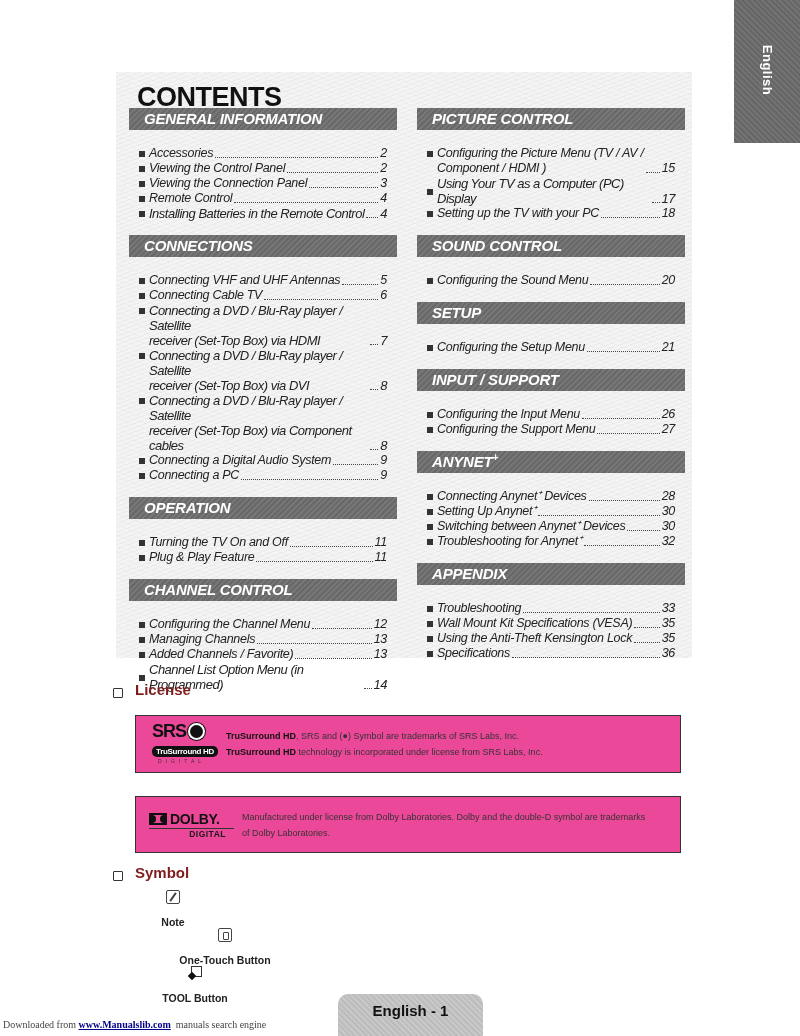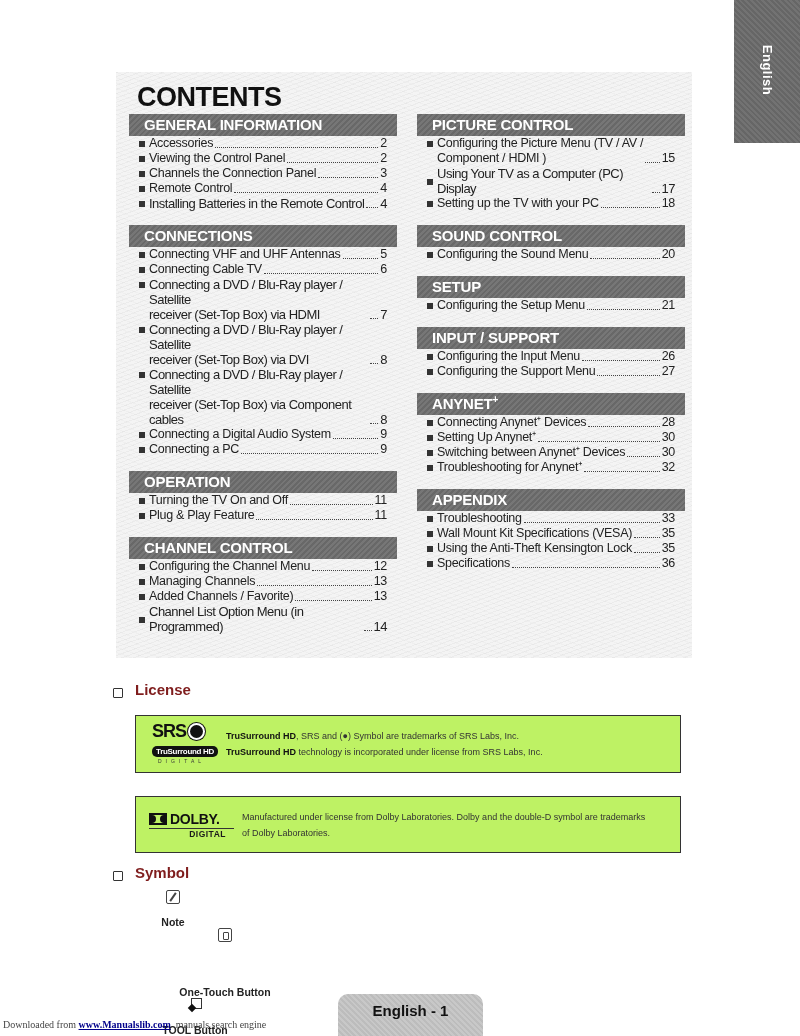--- a/index.html
+++ b/index.html
@@ -21,53 +21,53 @@
       position: absolute; left: 116px; top: 72px; width: 576px; height: 586px;
       background: #f4f4f4;
       background-image:
         repeating-linear-gradient(160deg, rgba(0,0,0,0.035) 0 1px, transparent 1px 4px),
         repeating-linear-gradient(20deg, rgba(0,0,0,0.02) 0 1px, transparent 1px 5px);
     }
     .contents-title {
       position: absolute; left: 21px; top: 10px;
       font-size: 27px; font-weight: bold; color: #111; letter-spacing: -0.5px;
     }
-    .col { position: absolute; top: 42px; width: 268px; }
+    .col { position: absolute; top: 36px; width: 268px; font-style: italic; }
     .col.left { left: 13px; }
     .col.right { left: 301px; }
 
     .section { margin-bottom: 14px; }
     .section-header {
       height: 22px; background: #6e6e6e;
       background-image: repeating-linear-gradient(135deg, rgba(255,255,255,0.06) 0 2px, rgba(0,0,0,0.06) 2px 4px);
       color: #ffffff; font-weight: bold; font-size: 15px; line-height: 22px; padding-left: 15px;
       letter-spacing: -0.2px;
     }
     .section-header sup { font-size: 10px; vertical-align: 6px; line-height: 0; }
-    .items { padding: 0 10px 0 10px; list-style: none; }
+    .items { padding: 16px 10px 0 10px; list-style: none; }
     .item {
       display: flex; align-items: flex-end; font-size: 12.5px; line-height: 15px; color: #222;
       letter-spacing: -0.3px;
     }
     .item .bullet { width: 6px; height: 6px; background: #333; margin-right: 4px; flex: 0 0 6px; align-self: center; margin-top: 1px; }
     .item.multi .bullet { align-self: flex-start; margin-top: 5px; }
     .item .text { flex: 0 1 auto; }
     .item .dots { flex: 1 1 auto; border-bottom: 1px dotted #444; margin: 0 2px 3px 2px; min-width: 8px; }
     .item .page { flex: 0 0 auto; }
     .item .text .l2 { display: block; }
     .item.condensed { font-size: 13px; letter-spacing: -0.5px; }
 
     .sub-heading {
       position: absolute; left: 113px; font-size: 15px; font-weight: bold; color: #7f1d1d;
       display: flex; align-items: flex-end;
     }
     .sub-heading .checkbox { width: 10px; height: 10px; border: 1.5px solid #333; border-radius: 1px; margin-right: 12px; }
 
     .license-box {
-      position: absolute; left: 135px; width: 546px; border: 1.5px solid #333; background: #bef264;
+      position: absolute; left: 135px; width: 546px; border: 1.5px solid #333; background: #ec4899;
       display: flex; align-items: center;
     }
     .license-box .text { font-size: 9px; color: #333; line-height: 16px; }
     .license-box .text b { font-weight: bold; color: #111; }
 
     .srs-logo { width: 90px; padding-left: 16px; }
     .srs-top { font-size: 18px; font-weight: 900; color: #111; letter-spacing: -1px; line-height: 17px; }
     .srs-top .circ { display: inline-block; width: 13px; height: 13px; border-radius: 50%; background: #111; vertical-align: -1px; margin-left: 4px; box-shadow: 0 0 0 2px #fff, 0 0 0 3px #111; }
     .srs-pill { display: inline-block; background: #111; color: #fff; font-size: 8px; font-weight: bold; border-radius: 5px; padding: 0 4px; line-height: 11px; letter-spacing: -0.3px; }
     .srs-digital { font-size: 5px; letter-spacing: 4px; color: #333; padding-left: 6px; line-height: 7px; }
@@ -121,21 +121,21 @@
             <span class="page">2</span>
           </li>
           <li class="item">
             <span class="bullet"></span>
             <span class="text"><span>Viewing the Control Panel</span></span>
             <span class="dots"></span>
             <span class="page">2</span>
           </li>
           <li class="item">
             <span class="bullet"></span>
-            <span class="text"><span>Channels the Connection Panel</span></span>
+            <span class="text"><span>Viewing the Connection Panel</span></span>
             <span class="dots"></span>
             <span class="page">3</span>
           </li>
           <li class="item">
             <span class="bullet"></span>
             <span class="text"><span>Remote Control</span></span>
             <span class="dots"></span>
             <span class="page">4</span>
           </li>
           <li class="item condensed">
@@ -398,21 +398,21 @@
 <div class="sub-heading" style="top:864px;">
   <span class="checkbox"></span>
   <span>Symbol</span>
 </div>
 
 <div class="symbols">
   <div class="symbol" style="width:66px;">
     <span class="ico note-ico"></span>
     <span>Note</span>
   </div>
-  <div class="symbol" style="width:146px; margin-left:12px;gap:32px;">
+  <div class="symbol" style="width:146px; margin-left:12px;">
     <span class="ico onetouch-ico"></span>
     <span>One-Touch Button</span>
   </div>
   <div class="symbol" style="width:86px; margin-left:12px;">
     <span class="ico tool-ico"></span>
     <span>TOOL Button</span>
   </div>
 </div>
 
 <div class="footer-tab">

